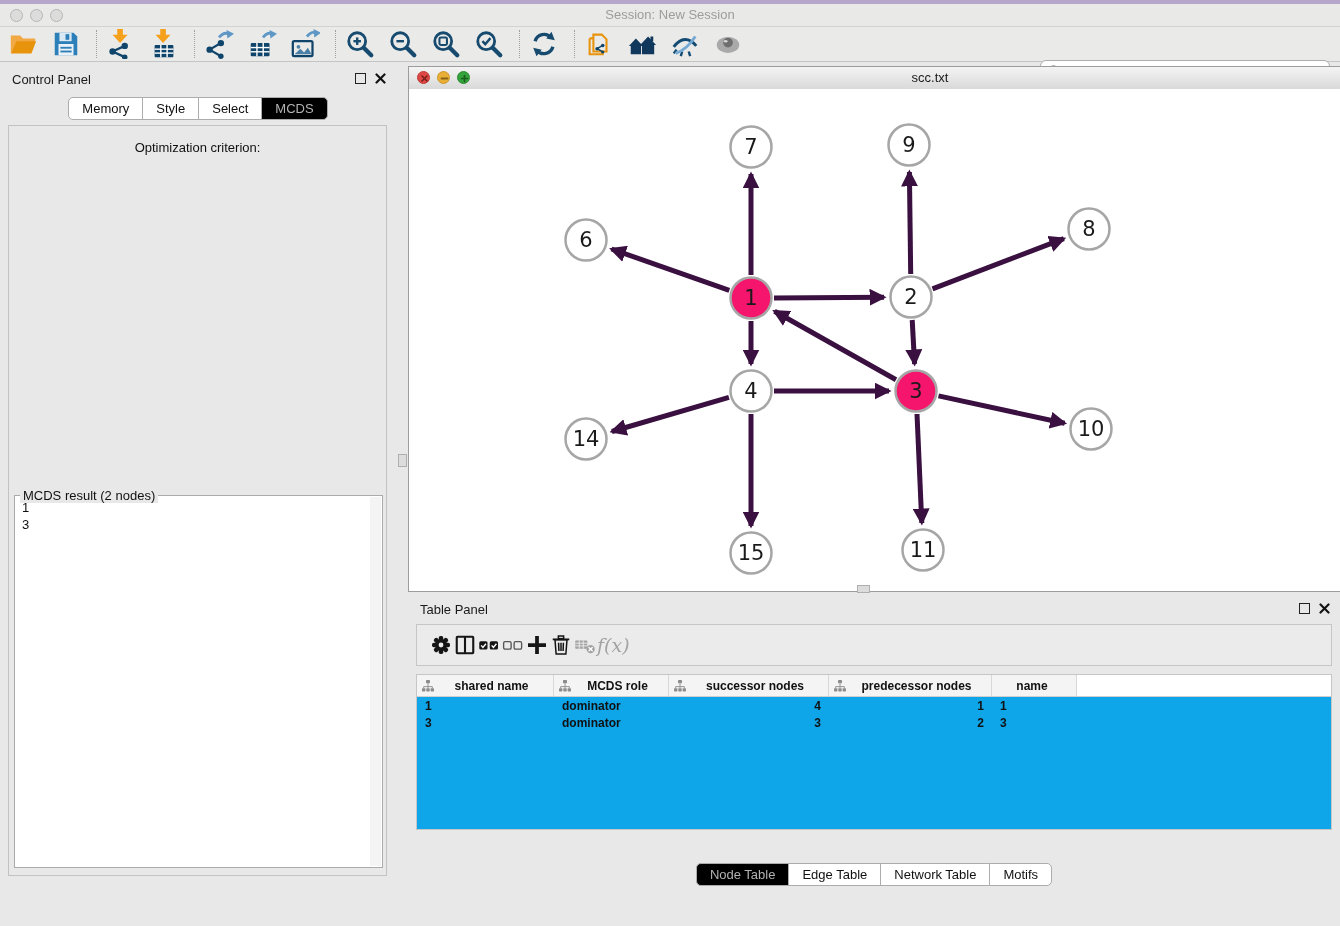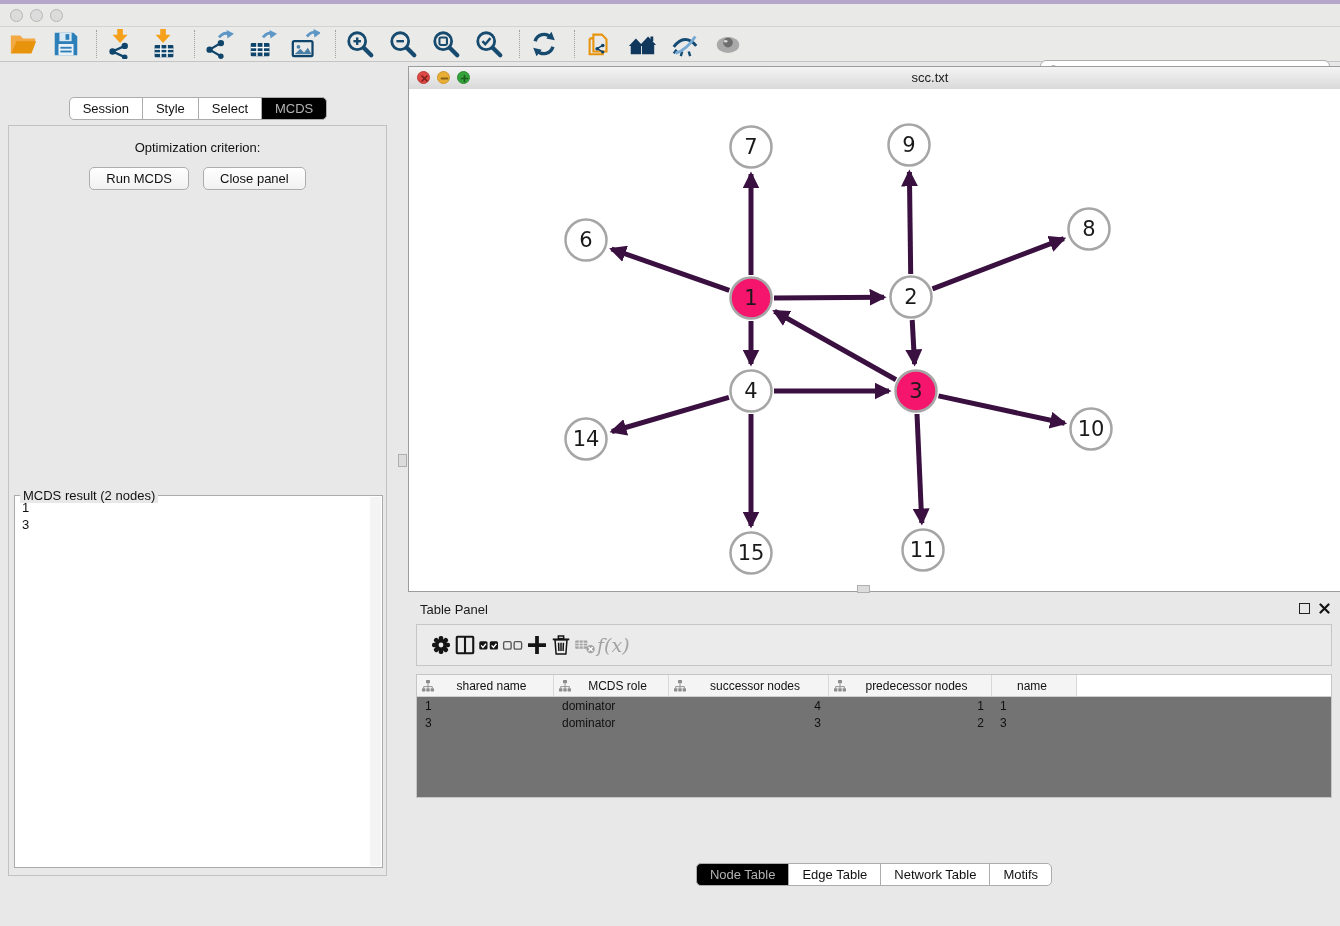--- a/index.html
+++ b/index.html
@@ -78,22 +78,22 @@
              border:1px solid #AFAFAF;box-sizing:border-box;cursor:row-resize;}
 
   
   .table-panel{position:absolute;left:408px;top:596px;width:932px;height:292px;}
   .tp-toolbar{position:absolute;left:8px;right:8px;top:28px;height:42px;background:#EBEBEB;
               border:1px solid #C6C6C6;box-sizing:border-box;display:flex;align-items:center;padding-left:12px;}
   .tpicon{width:24px;height:24px;flex:none;cursor:pointer;}
   .tpicon svg{width:24px;height:24px;display:block;}
   .tpicon.disabled{cursor:default;}
   .fx{font-family:"DejaVu Serif",serif;font-style:italic;font-size:19px;color:#A2A2A2;cursor:default;}
-  .ntable{position:absolute;left:8px;right:8px;top:78px;height:124px;background:#737373;
-          border:1px solid #C6C6C6;box-sizing:border-box;overflow:hidden;}
+  .ntable{position:absolute;left:8px;right:8px;top:78px;height:156px;background:#0ea5e9;
+          border:1px solid #C6C6C6;box-sizing:border-box;overflow:hidden;font-weight:bold;}
   .ntable-header{display:flex;height:21px;background:#F4F4F4;border-bottom:1px solid #CFCFCF;}
   .hcell{display:flex;align-items:center;border-right:1px solid #D8D8D8;box-sizing:border-box;cursor:pointer;}
   .hcell .hicon{margin-left:5px;line-height:0;}
   .hcell .hlabel{flex:1;text-align:center;font-size:12px;color:#111;padding-right:4px;}
   .hfiller{flex:1;background:#FFF;}
   .c0{width:137px;}.c1{width:115px;}.c2{width:160px;}.c3{width:163px;}.c4{width:85px;}
   .trow{display:flex;height:17px;align-items:center;font-size:12px;color:#111;cursor:default;}
   .tcell{box-sizing:border-box;padding:0 8px;white-space:nowrap;overflow:hidden;}
   .tcell.num{text-align:right;}
   .tp-tabs{position:absolute;left:0;right:0;bottom:2px;display:flex;justify-content:center;}
@@ -113,20 +113,21 @@
 
 <div class="app">
 
   <div class="mac-strip"></div>
   <div class="titlebar">
     <div class="dots">
       <div class="dot"></div>
       <div class="dot"></div>
       <div class="dot"></div>
     </div>
+    <div class="wtitle">Session: New Session</div>
   </div>
 
   <div class="toolbar">
     <span class="tbicon" title="Open">
       <svg viewBox="0 0 32 32">
           <path d="M3 26 V7 h10 l3 3 h13 v4 H9 Z" fill="#F2A843"></path>
           <path d="M3 26 L9 13 h21 l-5 13 Z" fill="#E8930C"></path>
         </svg>
     </span>
     <span class="tbicon" title="Save">
@@ -282,34 +283,44 @@
     <div class="searchbox">
       <svg width="16" height="16" viewBox="0 0 16 16">
           <circle cx="6.5" cy="6.5" r="4.5" fill="none" stroke="#8E8E8E" stroke-width="1.6"></circle>
           <line x1="10" y1="10" x2="14" y2="14" stroke="#8E8E8E" stroke-width="1.8"></line>
         </svg>
       <input type="text" placeholder="" style="">
     </div>
   </div>
 
   <div class="control-panel">
+    <div class="panel-head">
+      <span class="panel-title">Control Panel</span>
+      <span class="panel-ctrls">
+        <span class="float-btn" title="Float"></span>
+        <span class="close-btn" title="Close">
+          <svg width="11" height="11" viewBox="0 0 11 11">
+              <g stroke="#111" stroke-width="2.2" stroke-linecap="round">
+                <line x1="1.5" y1="1.5" x2="9.5" y2="9.5"></line>
+                <line x1="9.5" y1="1.5" x2="1.5" y2="9.5"></line>
+              </g>
+            </svg>
+        </span>
+      </span>
+    </div>
     <div class="tabs-row">
       <div class="seg">
-        <span class="tab">Session</span>
+        <span class="tab">Memory</span>
         <span class="tab">Style</span>
         <span class="tab">Select</span>
         <span class="tab selected">MCDS</span>
       </div>
     </div>
     <div class="cp-content">
       <div class="opt-label">Optimization criterion:</div>
-      <div class="btn-row">
-        <button class="pbtn">Run MCDS</button>
-        <button class="pbtn">Close panel</button>
-      </div>
       <div class="groupbox">
         <span class="groupbox-legend">MCDS result (2 nodes)</span>
         <div class="result-lines">
           <div>1</div>
           <div>3</div>
         </div>
         <div class="gb-scroll"></div>
       </div>
     </div>
   </div>

